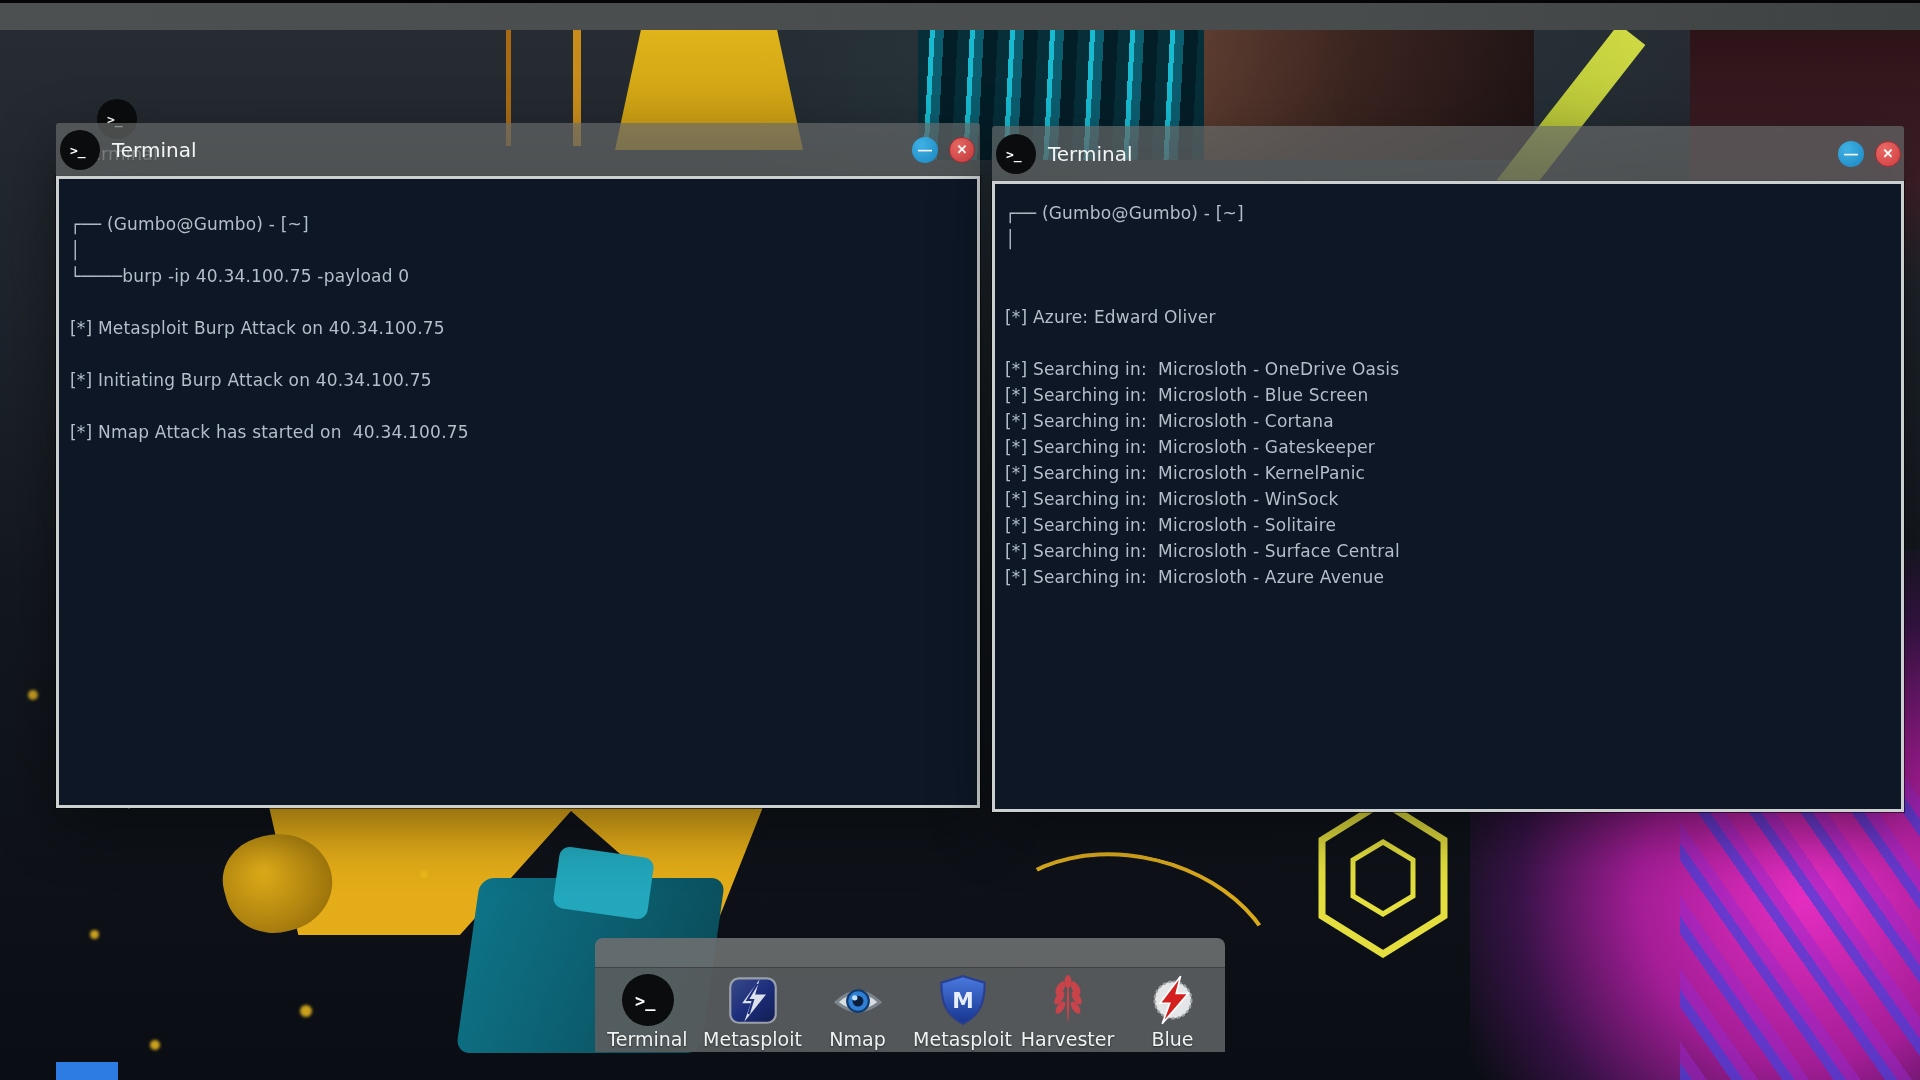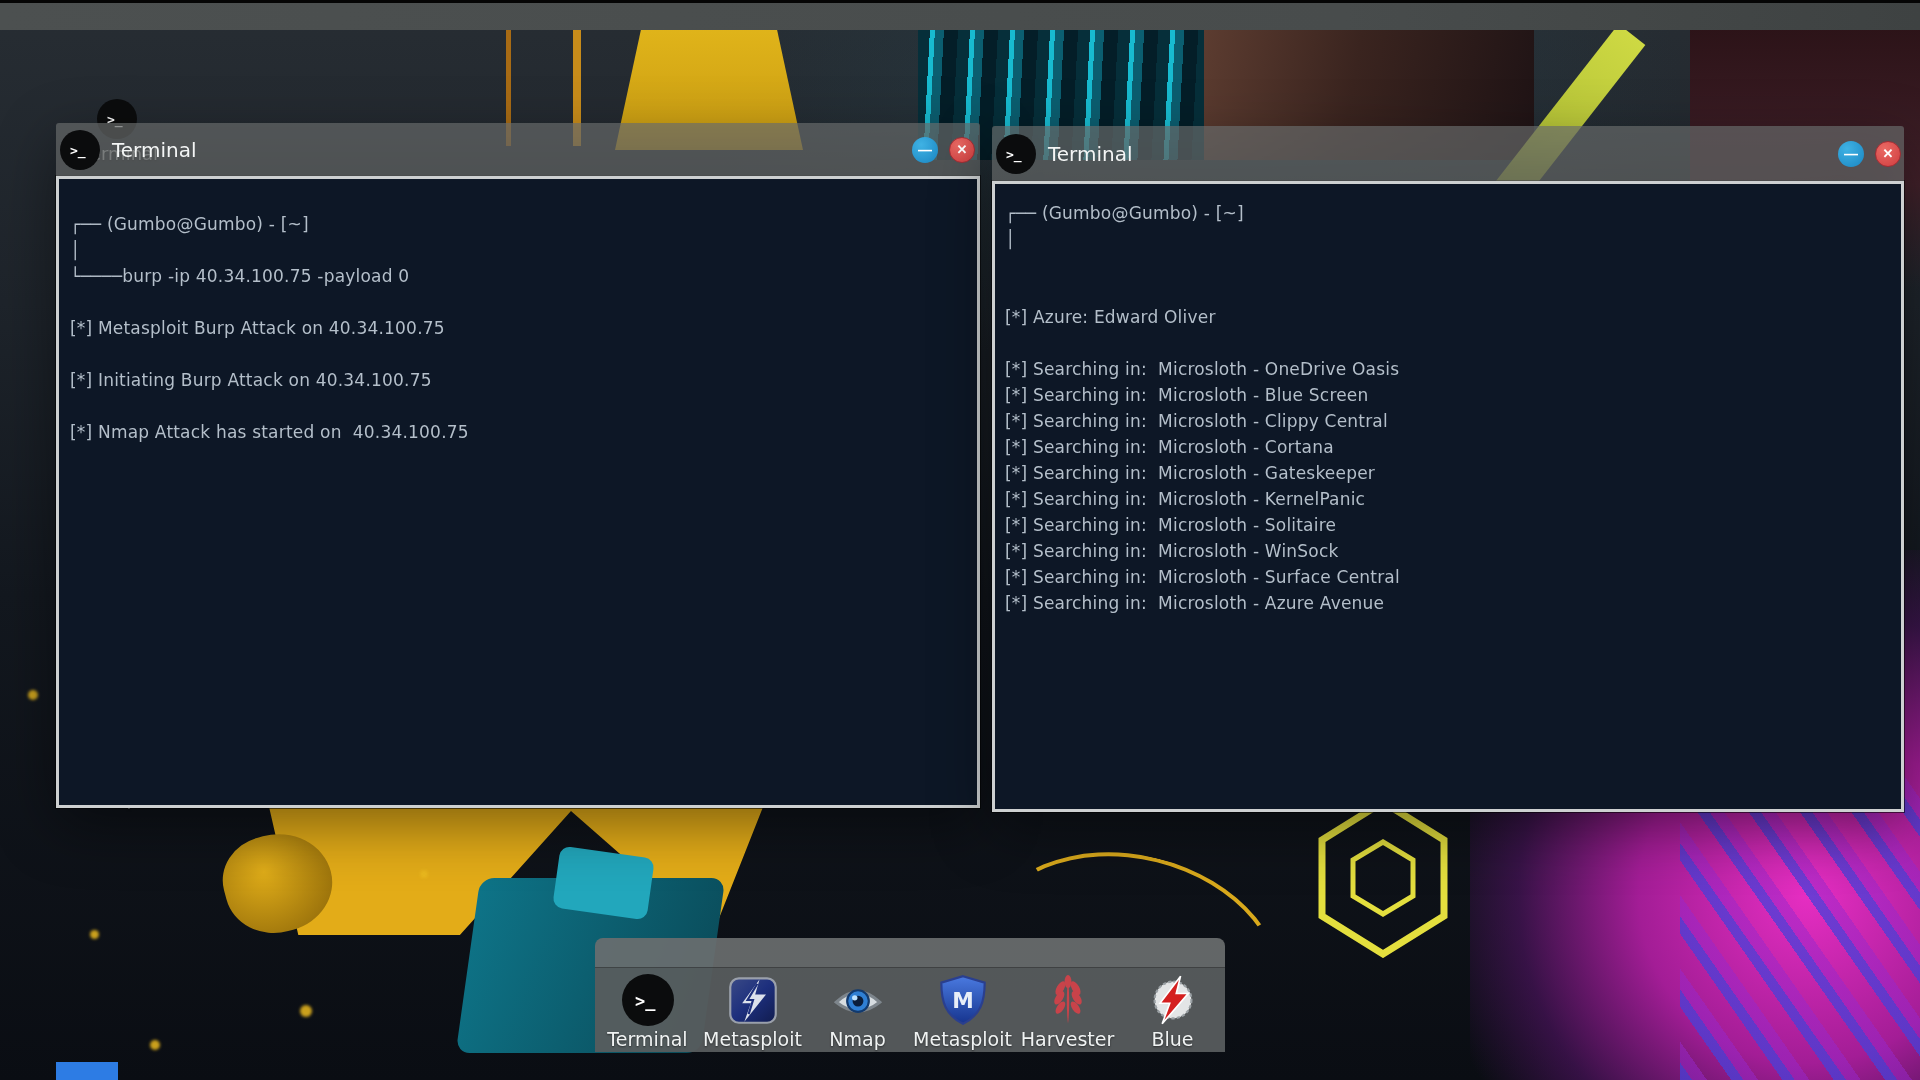--- a/index.html
+++ b/index.html
@@ -176,26 +176,25 @@
     </header>
     <div class="term-body">
       <div class="tline">┌── (Gumbo@Gumbo) - [~]</div>
       <div class="tline">│</div>
       <div class="tline"></div>
       <div class="tline"></div>
       <div class="tline">[*] Azure: Edward Oliver</div>
       <div class="tline"></div>
       <div class="tline">[*] Searching in:  Microsloth - OneDrive Oasis</div>
       <div class="tline">[*] Searching in:  Microsloth - Blue Screen</div>
-      <div class="tline">[*] Searching in:  Microsloth - Clippy Central</div>
       <div class="tline">[*] Searching in:  Microsloth - Cortana</div>
       <div class="tline">[*] Searching in:  Microsloth - Gateskeeper</div>
       <div class="tline">[*] Searching in:  Microsloth - KernelPanic</div>
+      <div class="tline">[*] Searching in:  Microsloth - WinSock</div>
       <div class="tline">[*] Searching in:  Microsloth - Solitaire</div>
-      <div class="tline">[*] Searching in:  Microsloth - WinSock</div>
       <div class="tline">[*] Searching in:  Microsloth - Surface Central</div>
       <div class="tline">[*] Searching in:  Microsloth - Azure Avenue</div>
     </div>
   </section>
 
   <div class="dock-wrap">
     <div class="dock-strip"></div>
     <div class="dock-panel">
 
       <div class="dock-item">

